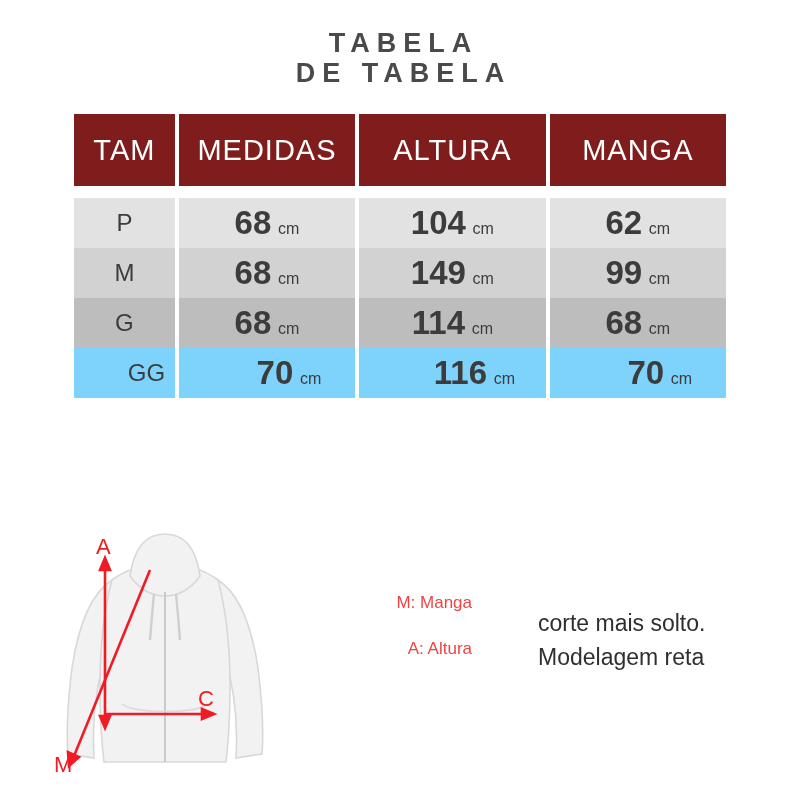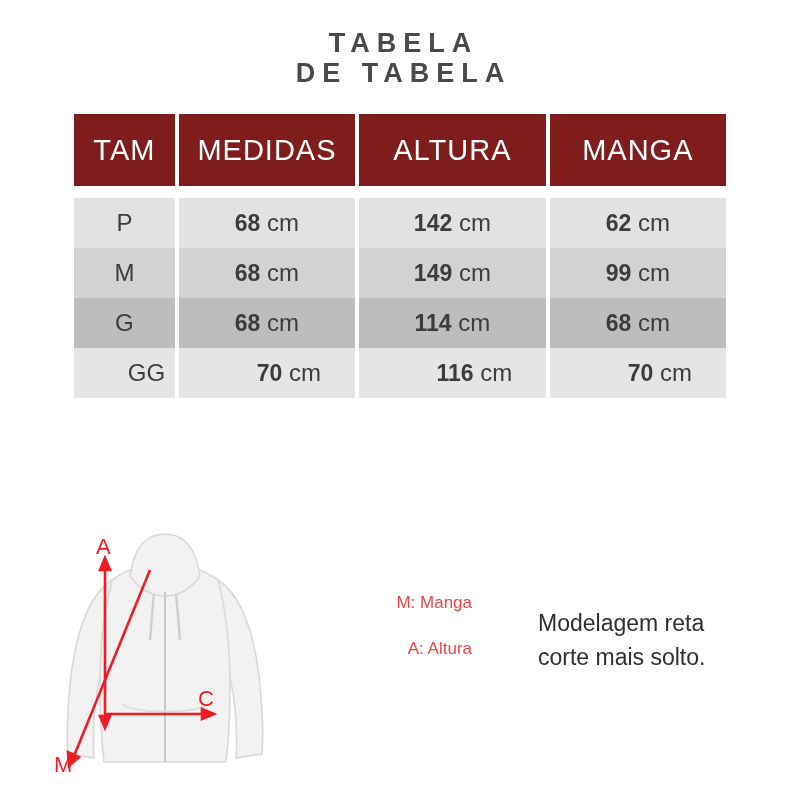--- a/index.html
+++ b/index.html
@@ -66,26 +66,26 @@
     font-size: 24px;
     color: #3c3c3c;
   }
   table.size-table tbody tr td.tam-cell {
     font-weight: normal;
     font-size: 24px;
   }
   table.size-table tbody tr.r0 td { background: #e2e2e2; }
   table.size-table tbody tr.r1 td { background: #d2d2d2; }
   table.size-table tbody tr.r2 td { background: #bdbdbd; }
-  table.size-table tbody tr.r3 td { background: #e5e5e5; padding-left: 45px; }
+  table.size-table tbody tr.r3 td { background: #7dd3fc; padding-left: 45px; }
 
   .spacer-row td { height: 10px !important; background: #ffffff !important; }
 
-  .val { font-weight: bold; font-size: 23px; }
-  .unit { font-weight: normal; font-size: 24px; }
+  .val { font-weight: bold; font-size: 33px; }
+  .unit { font-weight: normal; font-size: 16px; }
 
   
   .bottom {
     position: absolute;
     left: 0;
     top: 508px;
     width: 800px;
     height: 292px;
   }
   .hoodie {
@@ -146,21 +146,21 @@
             <td></td>
         </tr>
 
         <tr class="r0">
           <td class="tam-cell">P</td>
           <td>
             <span class="val">68</span>
             <span class="unit">cm</span>
           </td>
           <td>
-            <span class="val">142</span>
+            <span class="val">104</span>
             <span class="unit">cm</span>
           </td>
           <td>
             <span class="val">62</span>
             <span class="unit">cm</span>
           </td>
         </tr>
 
         <tr class="r1">
           <td class="tam-cell">M</td>
@@ -254,18 +254,18 @@
         <text x="4" y="254" font-family="Liberation Sans, sans-serif" font-size="22" fill="#ee1c24">M</text>
       </svg>
     </div>
 
     <div class="legend">
       <div>M: Manga</div>
       <div>A: Altura</div>
     </div>
 
     <div class="note">
+      <div>corte mais solto.</div>
       <div>Modelagem reta</div>
-      <div>corte mais solto.</div>
     </div>
 
   </div>
 </div>
 
 </body></html>

